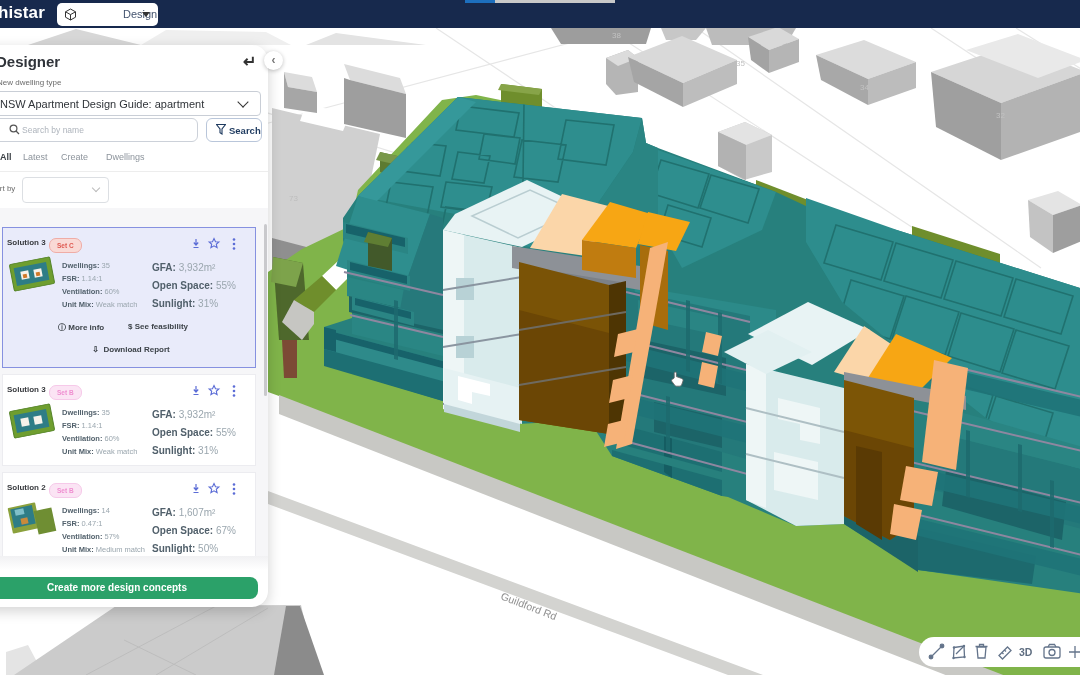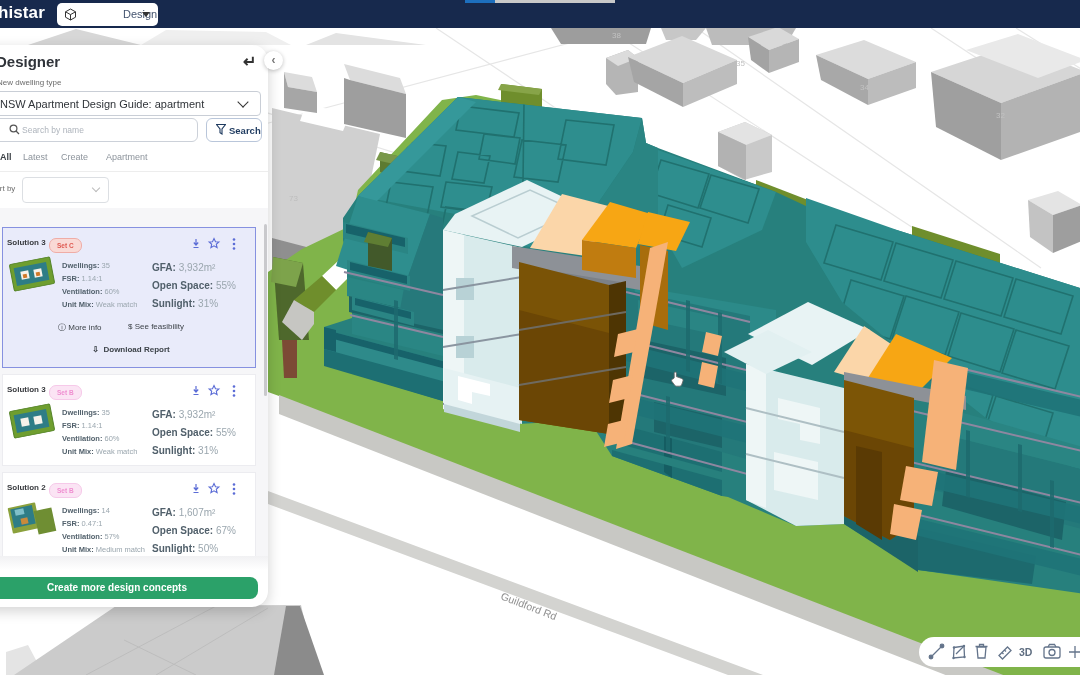--- a/index.html
+++ b/index.html
@@ -44,21 +44,21 @@
   .card.sel{background:#e9ebfa;border:1.5px solid #8691e0;}
   .ctitle{position:absolute;left:4px;top:10px;font-size:8px;font-weight:bold;color:#37393d;}
   .pill{position:absolute;left:46px;top:10px;height:13px;line-height:13px;padding:0 7px;border-radius:7px;font-size:6.5px;font-weight:bold;}
   .pill.sc{background:#f9d9d5;border:1px solid #efaca6;color:#df5a52;}
   .pill.sb{background:#fbe4f4;border:1px solid #f6c9e9;color:#ef8ed0;}
   .cicons{position:absolute;right:14px;top:9px;color:#5b6cd6;}
   .stats{position:absolute;left:59px;top:31px;font-size:7.5px;line-height:13px;color:#9aa6ae;width:110px;}
   .stats b{color:#51606b;text-align:center;}
   .scol2{position:absolute;left:149px;top:31px;font-size:10px;line-height:18px;color:#9aa6ae;}
   .scol2 b{color:#51606b;}
-  .linkrow{position:absolute;left:0;top:94px;width:256px;height:12px;font-size:8px;font-weight:normal;color:#3d4349;}
+  .linkrow{position:absolute;left:0;top:94px;width:256px;height:12px;font-size:8px;font-weight:bold;color:#3d4349;}
   .dlrow{position:absolute;left:0;top:117px;width:256px;text-align:center;font-size:8px;font-weight:bold;color:#3d4349;}
   .fadebar{position:absolute;left:0;top:511px;width:292px;height:14px;background:linear-gradient(#f1f1f3,#ffffff);}
   .greenbtn{position:absolute;left:0px;top:532px;width:282px;height:22px;background:#2ba169;border-radius:8px;
             color:#fff;font-size:10px;font-weight:bold;text-align:center;line-height:22px;}
   .scrollbar{position:absolute;left:288px;top:179px;width:3px;height:172px;background:#c9c9cc;border-radius:2px;}
 </style>
 </head>
 <body>
 <div id="scene">
 <svg id="bg" width="1080" height="675" viewBox="0 0 1080 675">
@@ -343,21 +343,21 @@
   <div class="filter">
     <svg width="10" height="11" viewBox="0 0 10 11">
         <path d="M0.5 0.5 H9.5 L6 5 V10 L4 8.6 V5 Z" fill="none" stroke="#1e3a5f" stroke-width="1.1"></path>
       </svg>
     <span class="txt">Search</span>
   </div>
   <div class="tabs">
       <span class="t0">All</span>
       <span class="t1">Latest</span>
       <span class="t2">Create</span>
-      <span class="t3">Apartment</span>
+      <span class="t3">Dwellings</span>
     </div>
   <div style="position:absolute;left:0;top:126px;width:292px;height:1px;background:#ededed;"></div>
   <div class="sortlbl">Sort by</div>
   <div class="select2">
       <span class="chev"></span>
     </div>
   <div class="listbg"></div>
   <div class="scrollbar"></div>
 
   <div class="card sel" style="top:182px;height:139px;">

